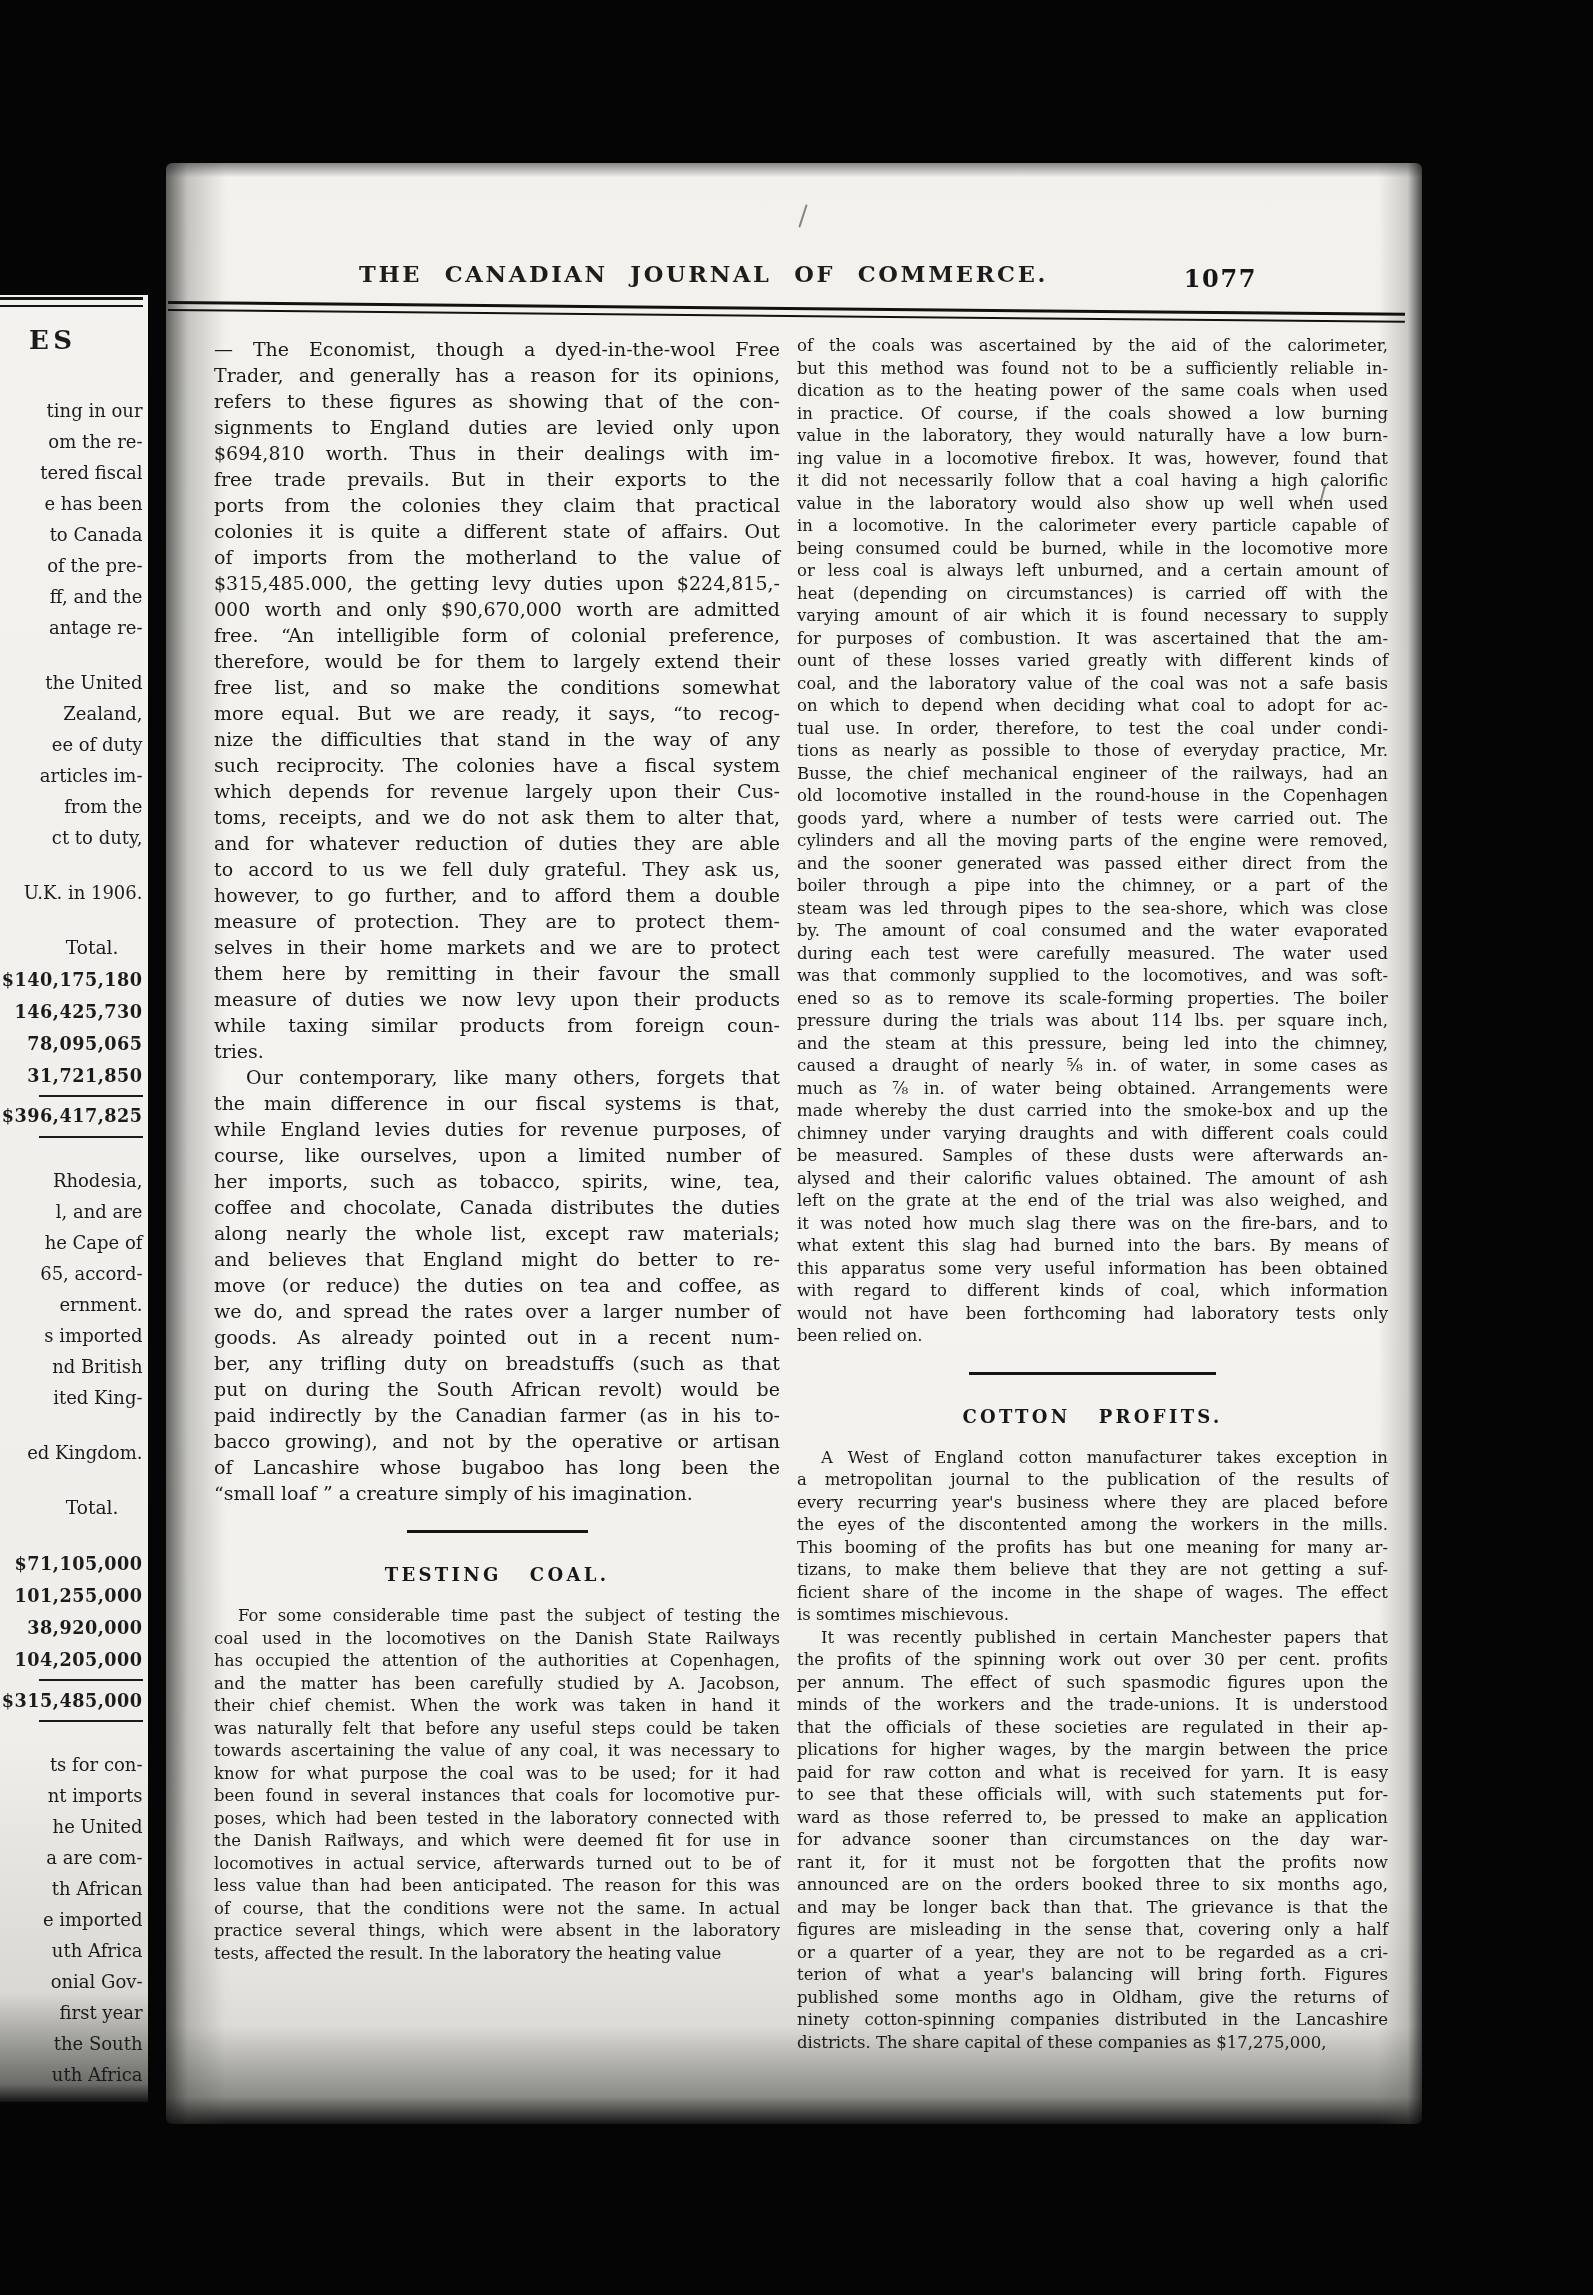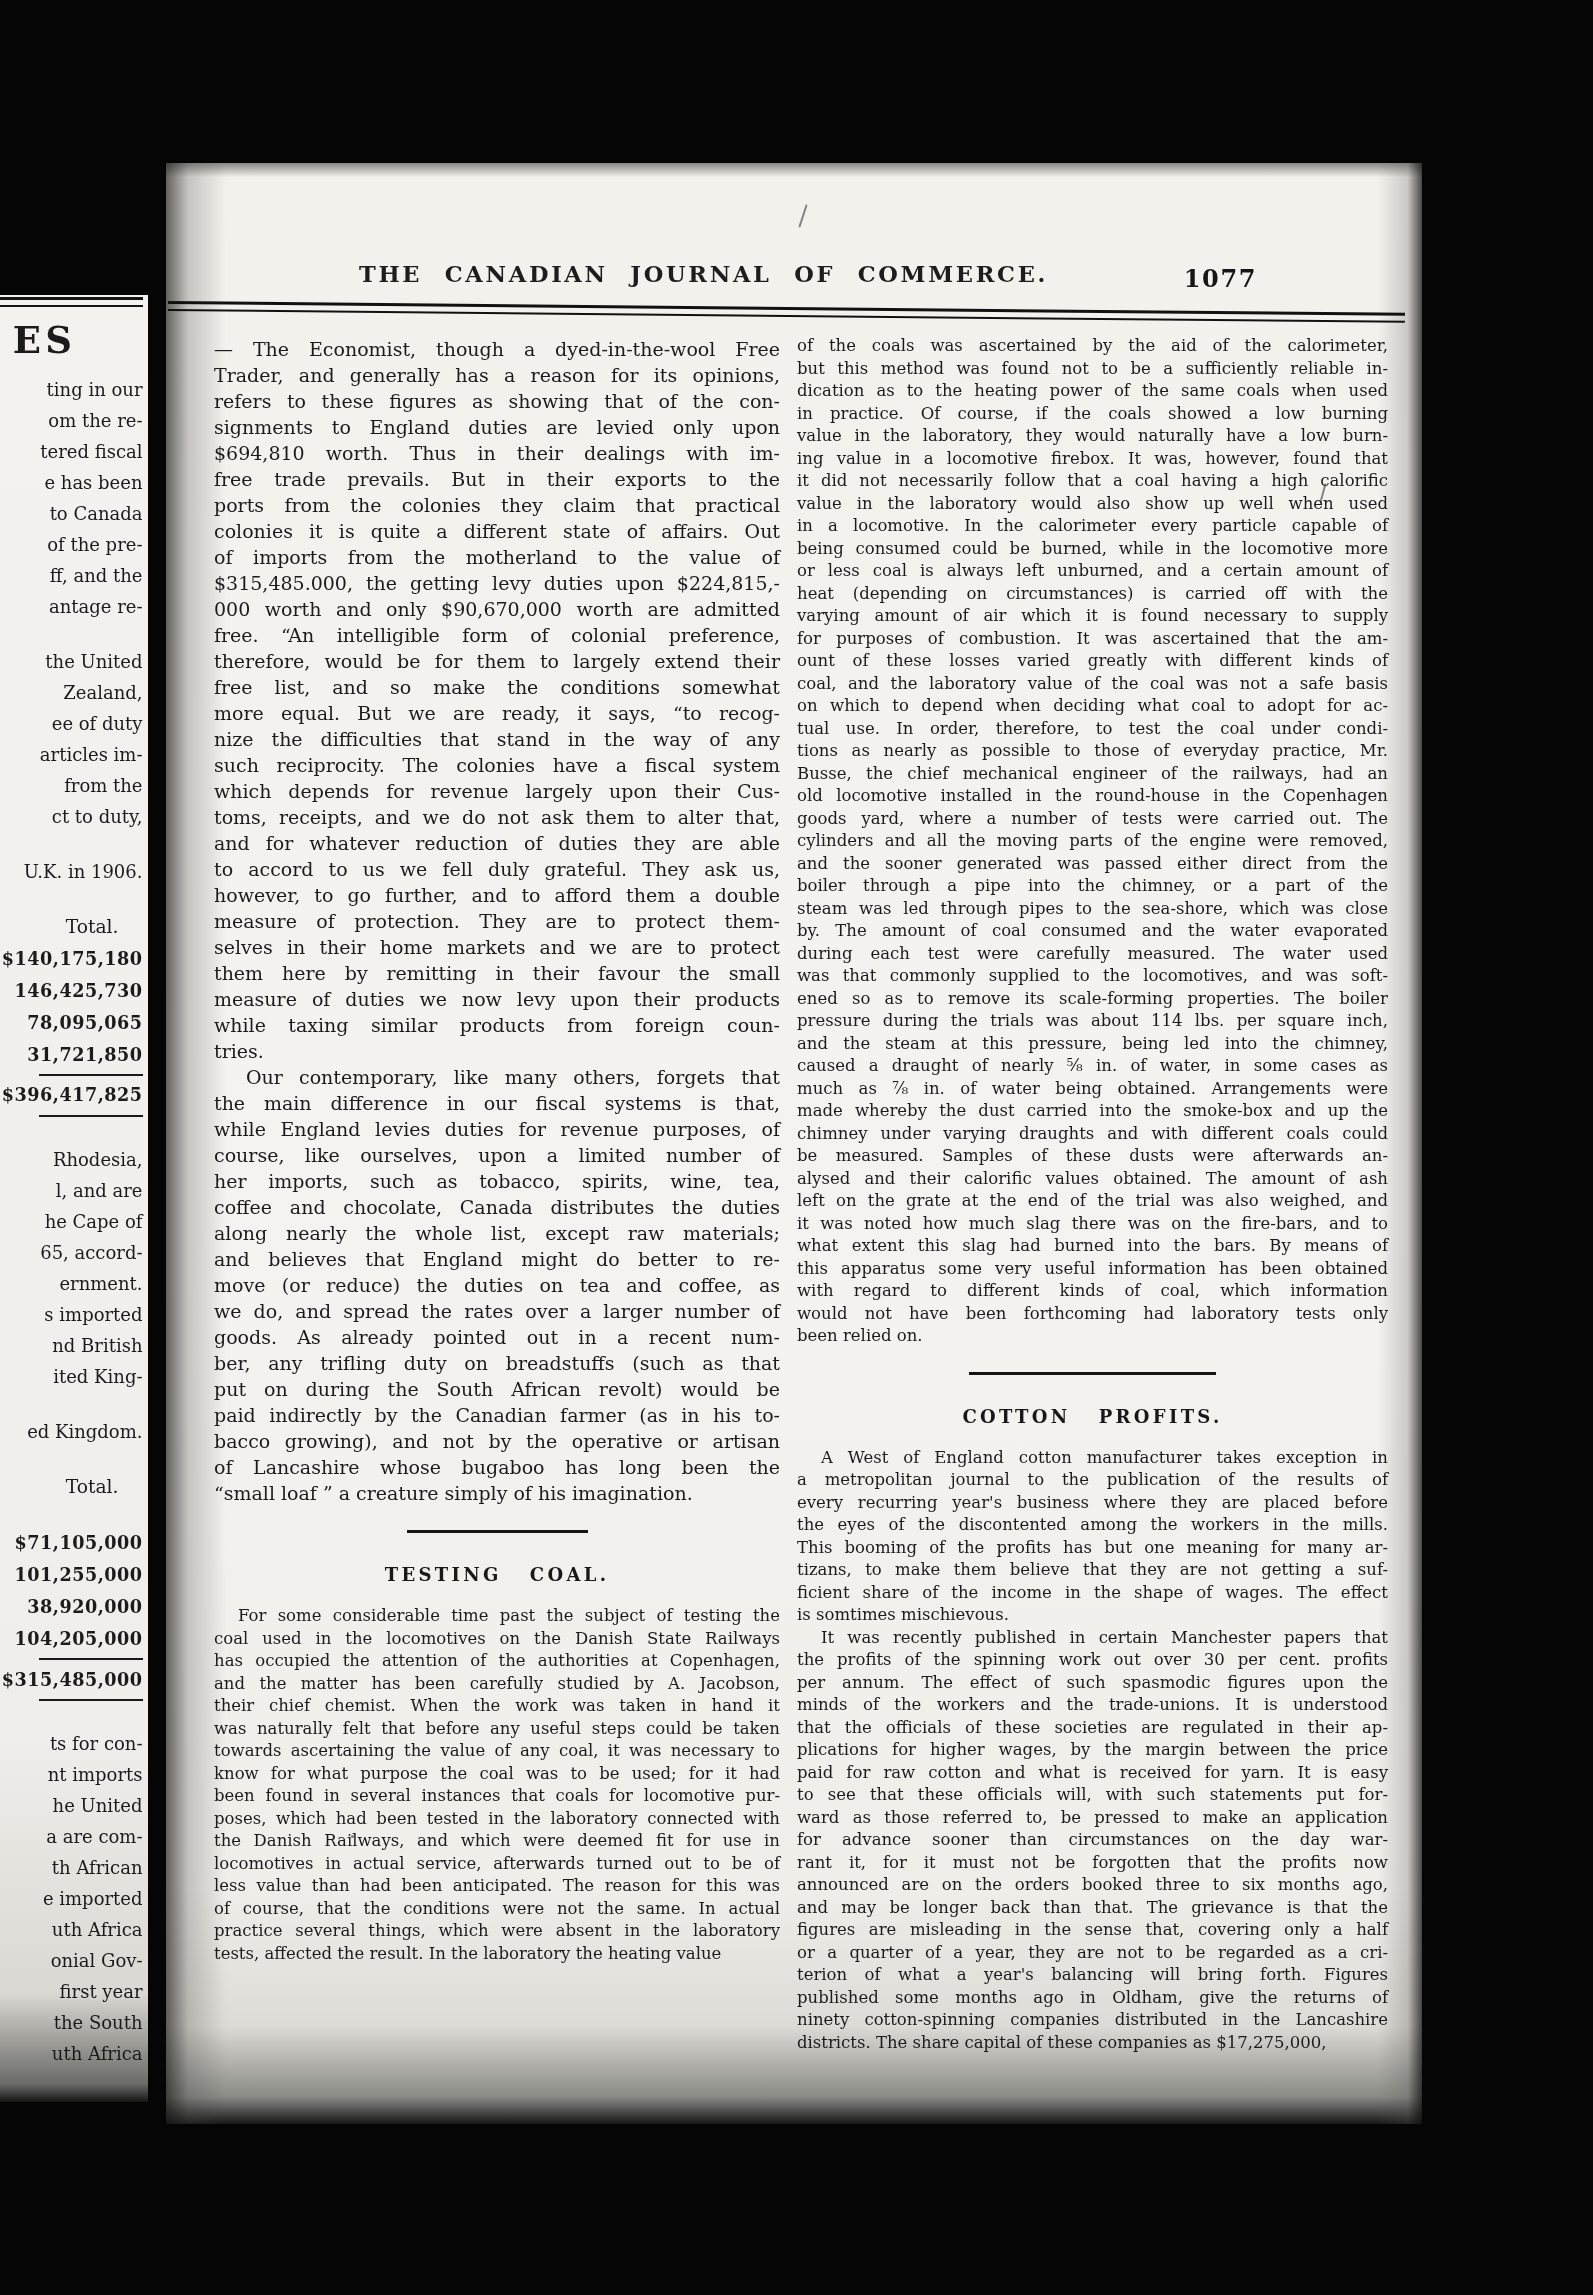--- a/index.html
+++ b/index.html
@@ -5,34 +5,35 @@
   html,body{margin:0;padding:0;background:#050505;}
   #canvas{position:relative;width:1593px;height:2295px;background:#050505;overflow:hidden;
           font-family:"DejaVu Serif","Liberation Serif",serif;color:#1b1b1b;}
 
   
   #strip{position:absolute;left:0;top:295px;width:148px;height:1805px;overflow:hidden;
          background:linear-gradient(to bottom,#f3f2ee 0%,#efeeea 80%,#d9d8d2 94%,#6b6b67 99%,#151515 100%);
          padding-top:2.2px;}
   #strip .strip-inner{padding-right:5.5px;}
   .strip-rule{border-top:3.3px solid #141414;border-bottom:2.2px solid #141414;height:4.4px;margin:0 0 14.3px 0;}
-  .frag-heading{font-size:37px;font-weight:bold;letter-spacing:4.4px;text-align:right;padding-right:66px;line-height:38px;margin-bottom:15px;}
+  .frag-heading{font-size:26px;font-weight:bold;letter-spacing:4.4px;text-align:right;padding-right:66px;line-height:38px;margin-bottom:36px;}
   .frag-line{font-size:18px;line-height:31px;text-align:right;white-space:nowrap;}
   .frag-gap{height:24px;}
   .frag-label{font-size:18.7px;line-height:32px;text-align:right;padding-right:24px;white-space:nowrap;}
   .num-line{font-size:17.6px;font-weight:bold;line-height:32px;text-align:right;white-space:nowrap;letter-spacing:0.5px;}
   .num-rule{border-top:2.2px solid #1a1a1a;width:104px;margin:3.3px 0 3.3px auto;}
 
   
   #page{position:absolute;left:166px;top:163px;width:1256px;height:1961px;
         background:
           linear-gradient(to right, rgba(20,20,20,.65) 0px, rgba(60,60,58,.25) 22px, rgba(240,239,235,0) 60px),
           linear-gradient(to left, rgba(15,15,15,.75) 0px, rgba(80,80,78,.25) 14.3px, rgba(240,239,235,0) 44px),
           linear-gradient(to bottom, rgba(30,30,30,.5) 0px, rgba(240,239,235,0) 14.3px),
           linear-gradient(to bottom,#f2f1ec 0%,#f4f3ef 55%,#efeee9 88%,#dcdbd5 95%,#8b8b86 98.6%,#171717 100%);
+        border-radius: 6px;
         }
   #page-title{position:absolute;left:0;right:181px;top:98px;text-align:center;
         font-size:22.5px;font-weight:bold;letter-spacing:2.7px;word-spacing:12px;color:#1d1d1d;}
   #page-number{position:absolute;right:165px;top:101px;font-size:24px;font-weight:bold;letter-spacing:1.6px;color:#161616;}
   #header-rule{position:absolute;left:2.2px;top:138px;width:1237px;height:5px;
         border-top:3.8px solid #111;border-bottom:2.7px solid #111;
         transform:rotate(0.55deg);transform-origin:left center;}
 
   .col{position:absolute;}
   #col-left{left:48px;top:173px;width:566px;}

